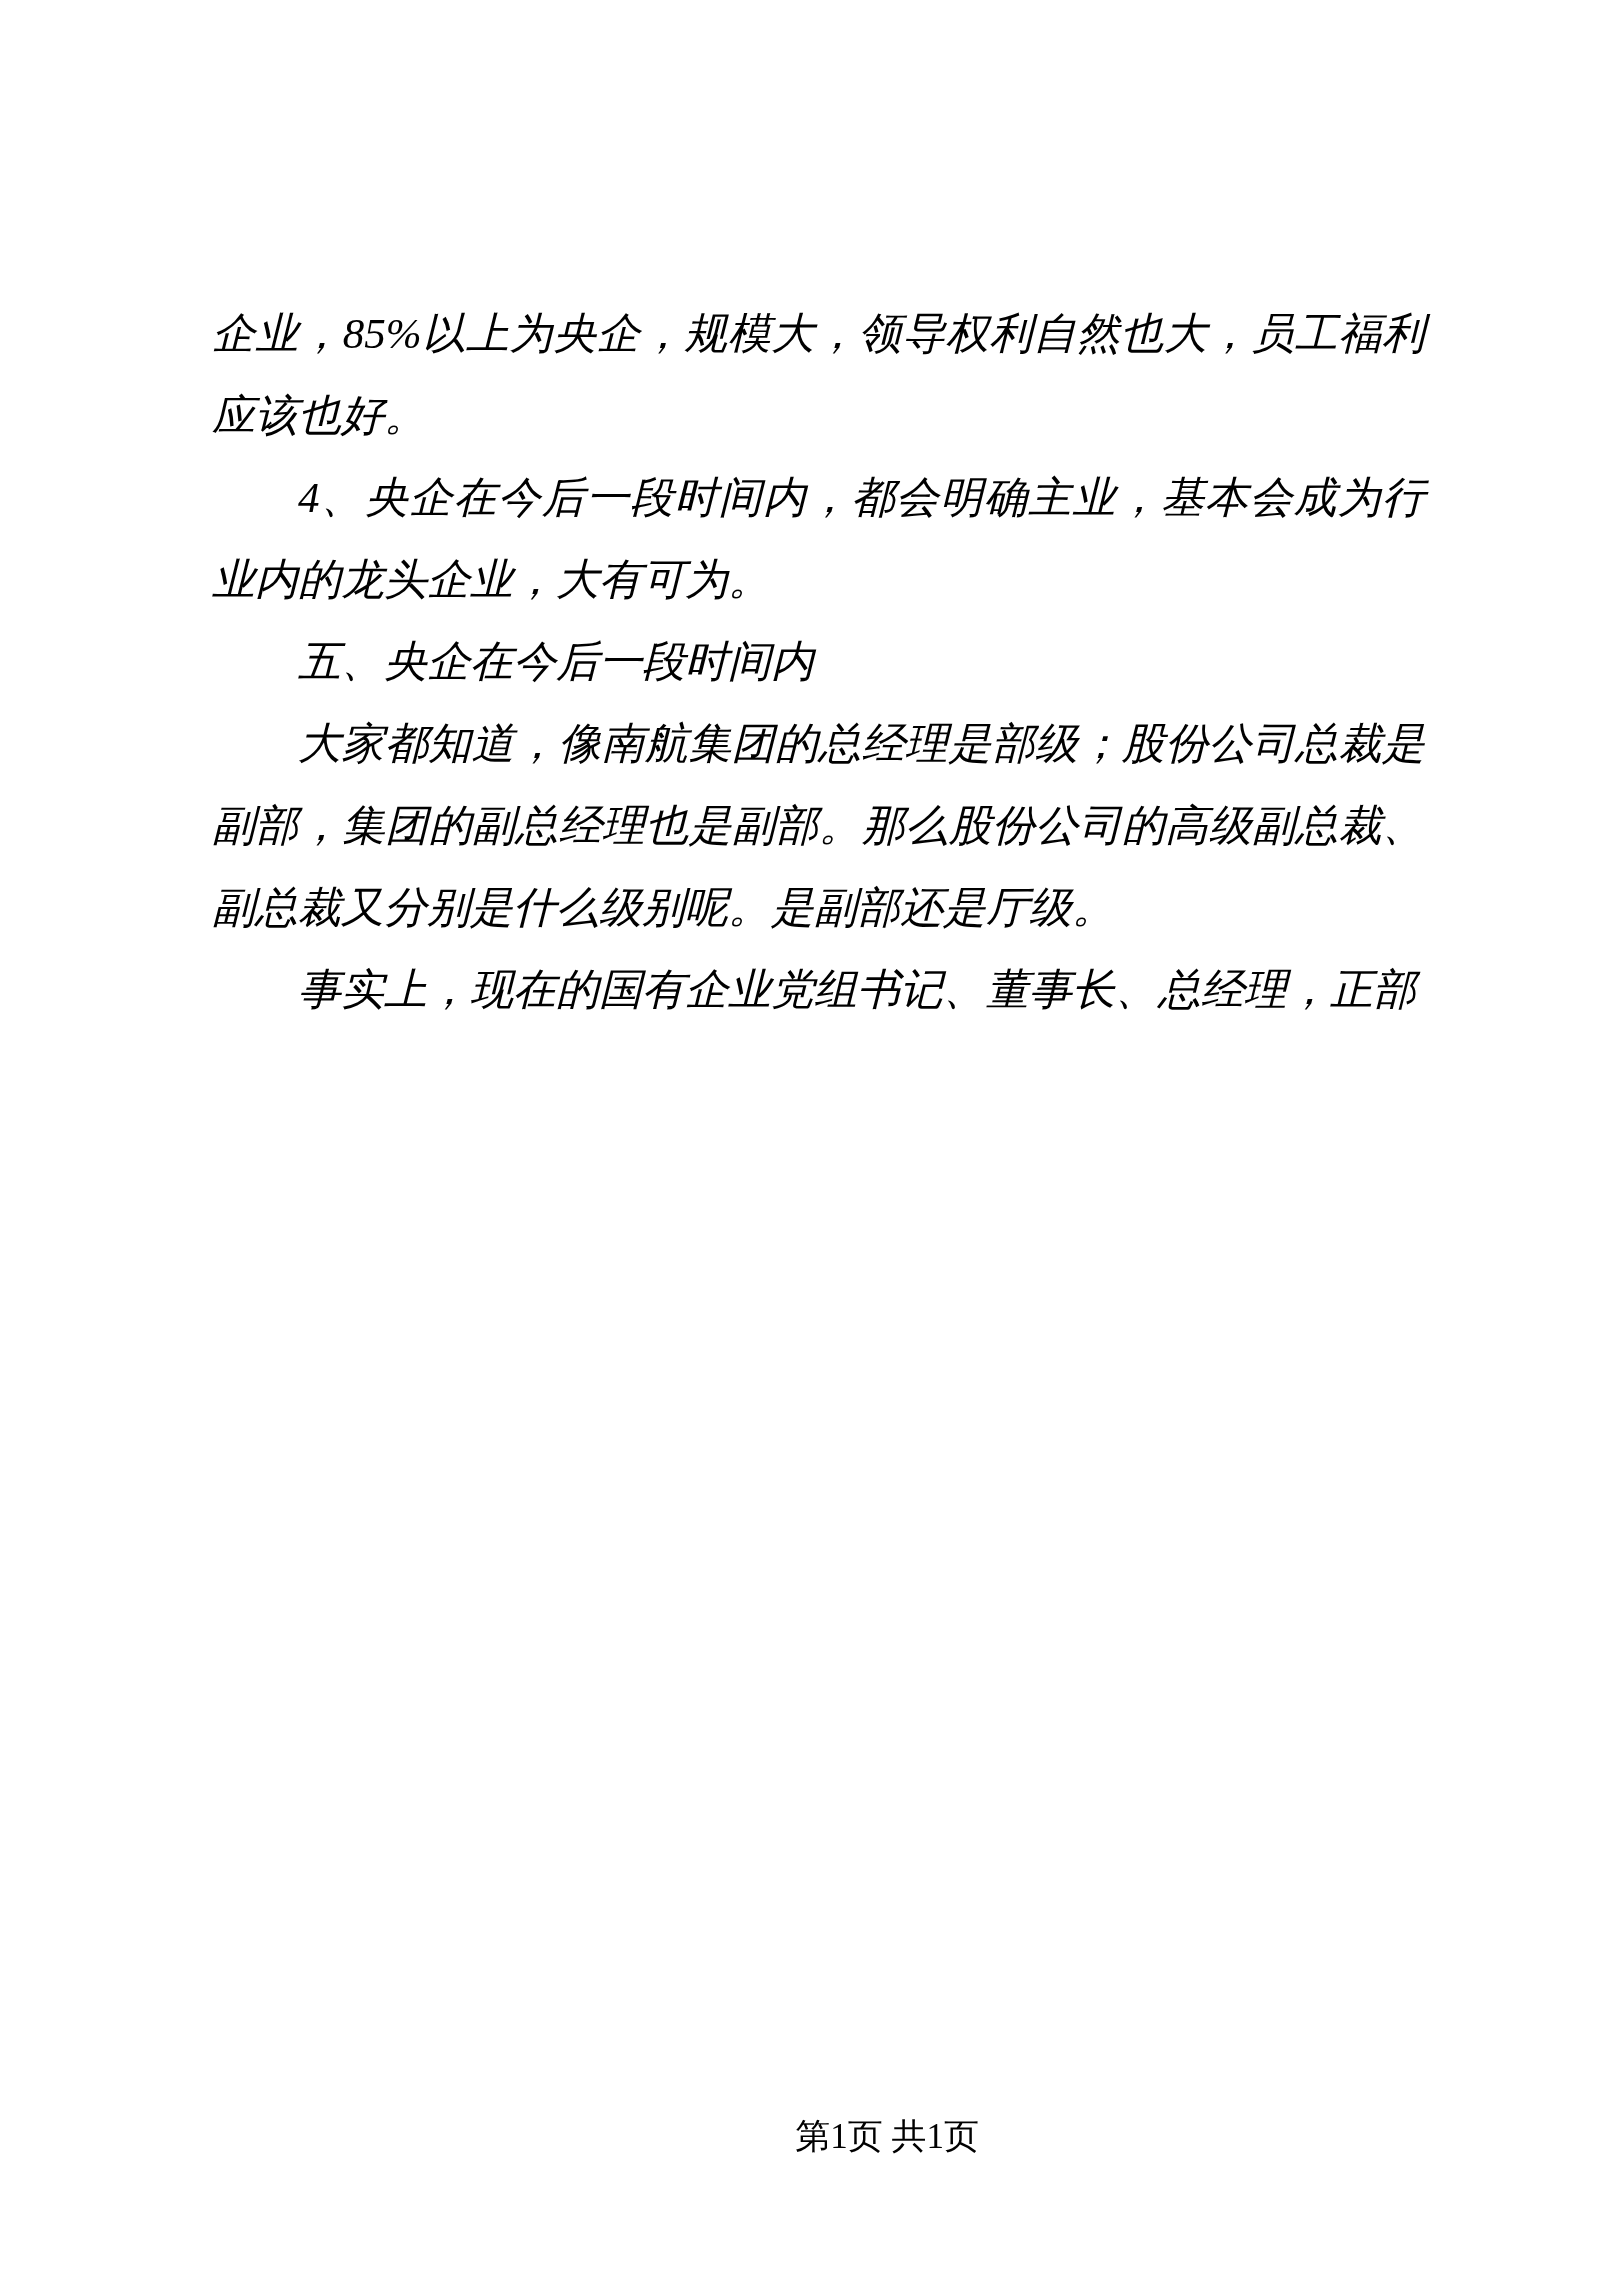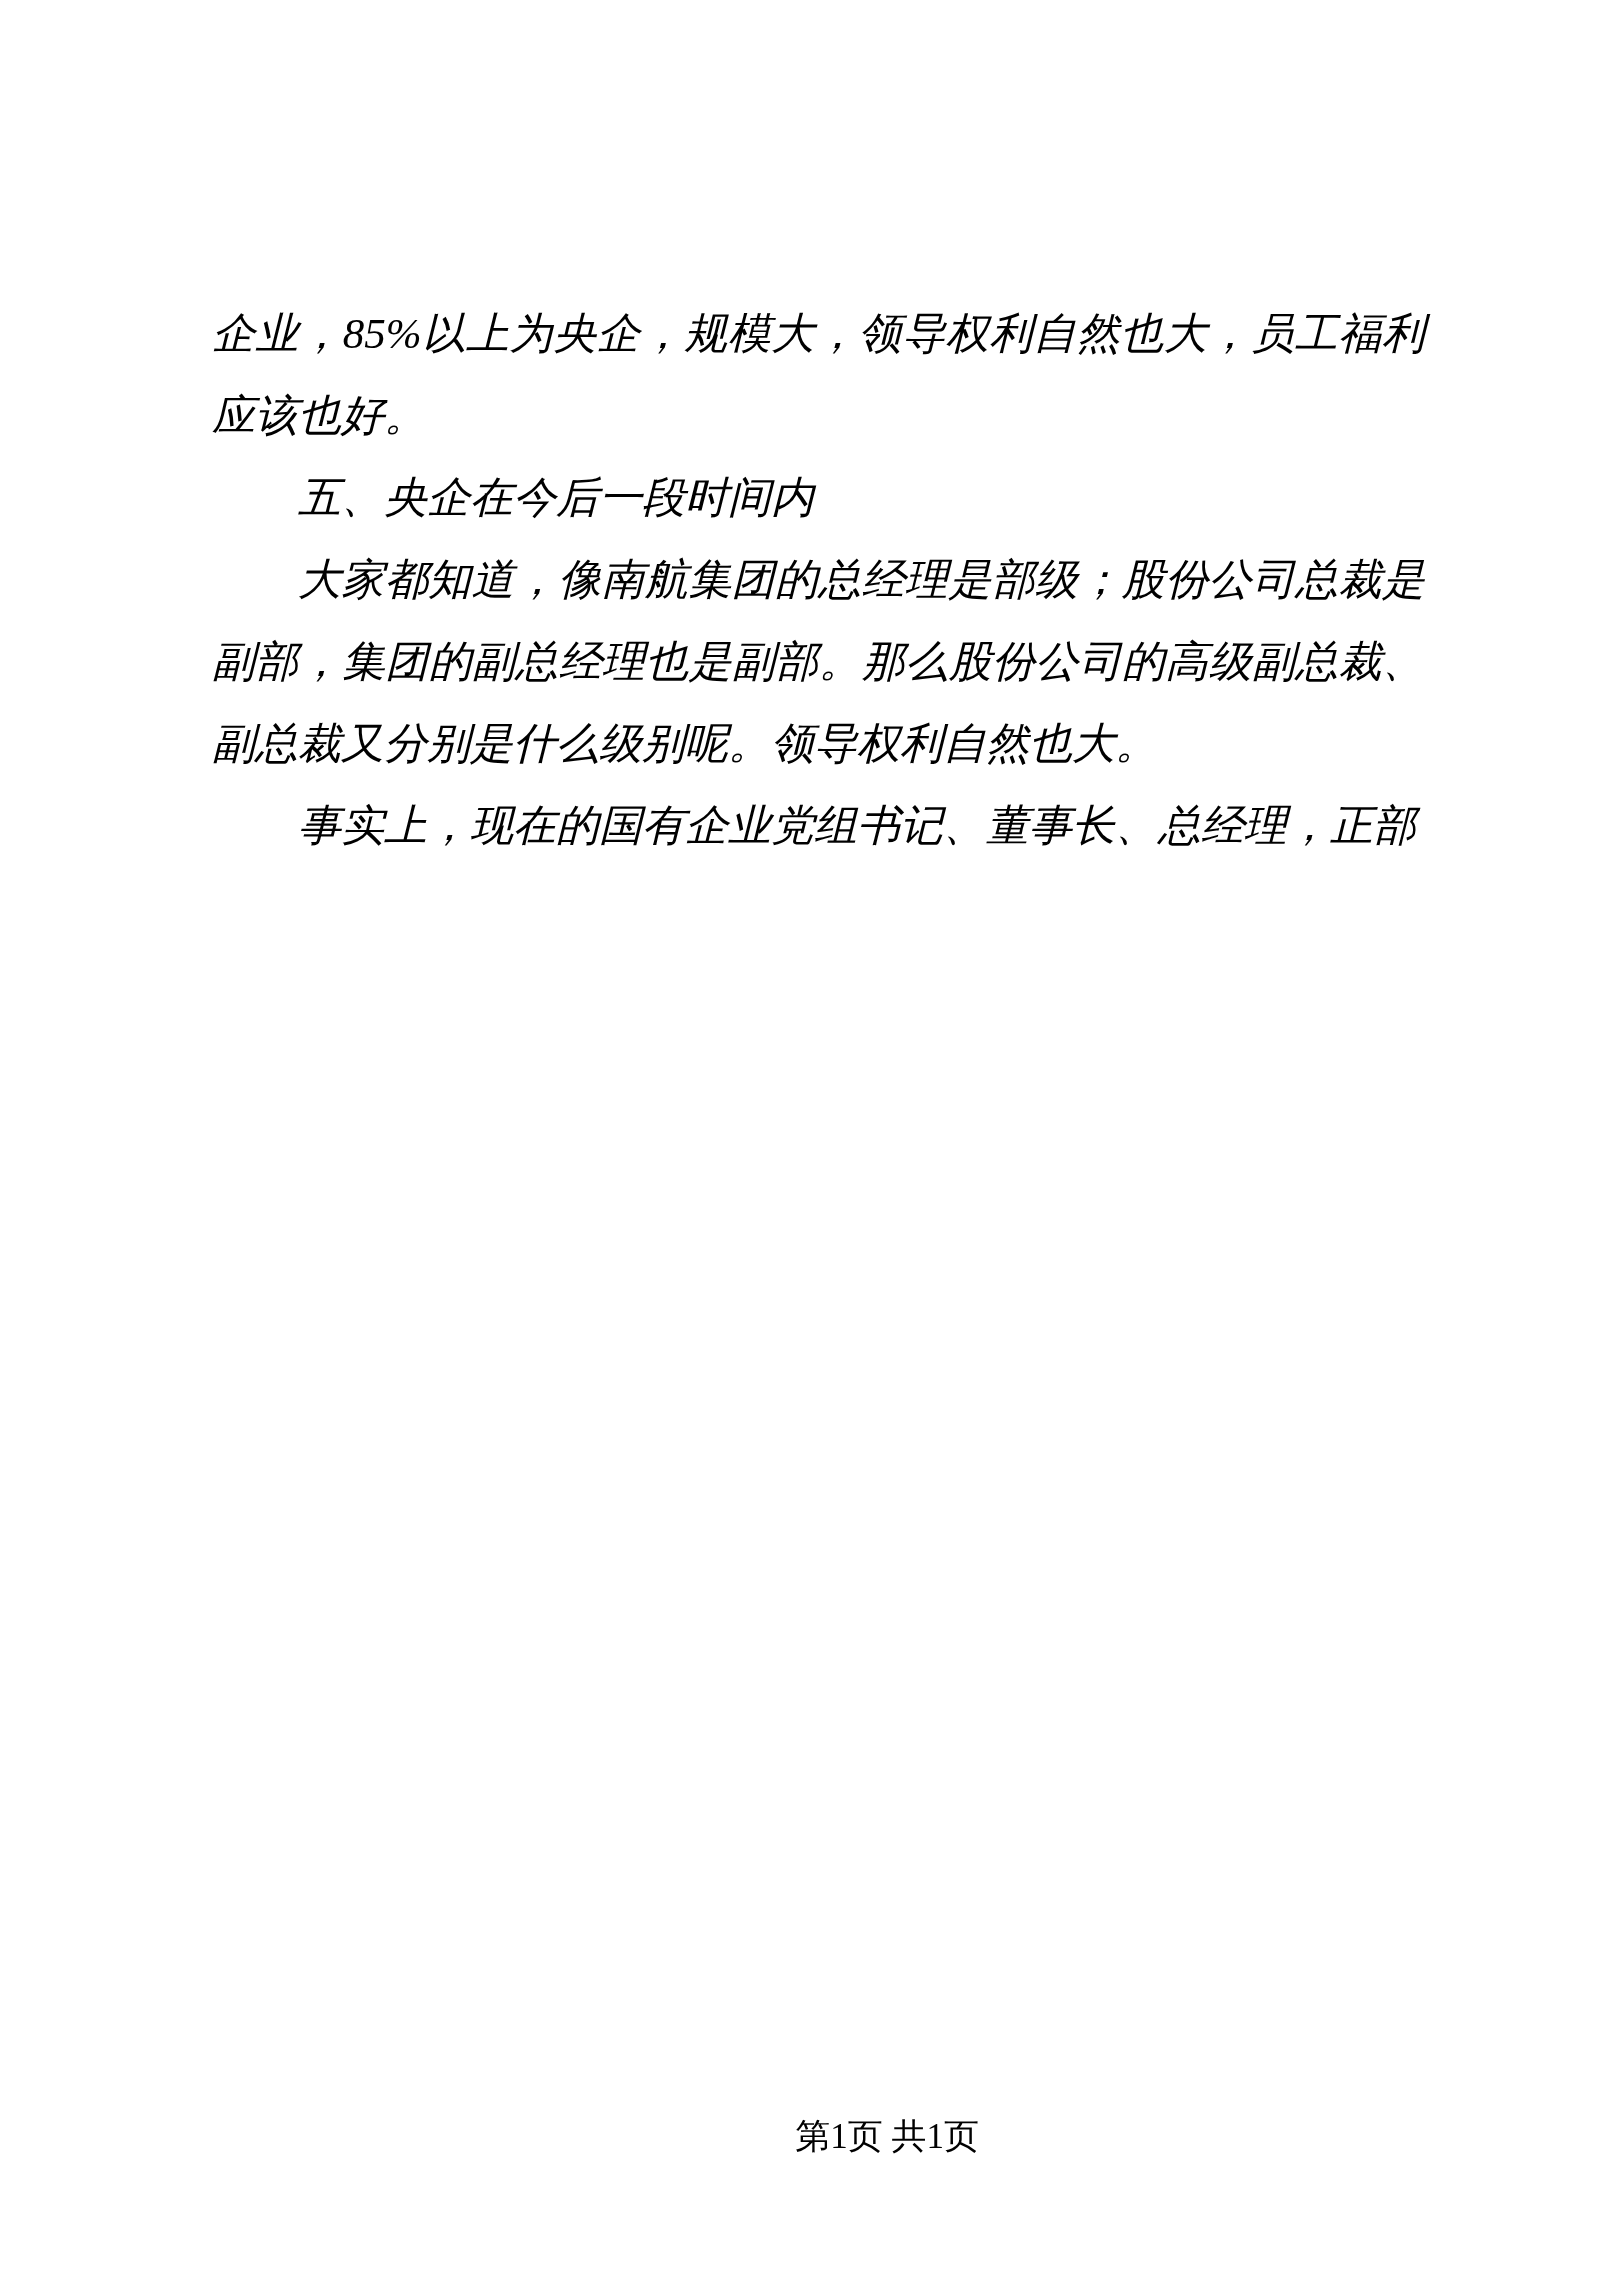--- a/index.html
+++ b/index.html
@@ -50,21 +50,22 @@
     margin-left: 31px;
   }
 </style>
 </head>
 <body>
 
 <div class="page">
 
   <div class="doc-text">
     <p>企业，85%以上为央企，规模大，领导权利自然也大，员工福利应该也好。</p>
+    <p class="indent">4、央企在今后一段时间内，都会明确主业，基本会成为行业内的龙头企业，大有可为。</p>
     <p class="indent">五、央企在今后一段时间内</p>
-    <p class="indent">大家都知道，像南航集团的总经理是部级；股份公司总裁是副部，集团的副总经理也是副部。那么股份公司的高级副总裁、副总裁又分别是什么级别呢。领导权利自然也大。</p>
+    <p class="indent">大家都知道，像南航集团的总经理是部级；股份公司总裁是副部，集团的副总经理也是副部。那么股份公司的高级副总裁、副总裁又分别是什么级别呢。是副部还是厅级。</p>
     <p class="indent">事实上，现在的国有企业党组书记、董事长、总经理，正部</p>
   </div>
 
   <div class="page-footer">第1页 共1页</div>
 
 </div>
 
 
 </body></html>

